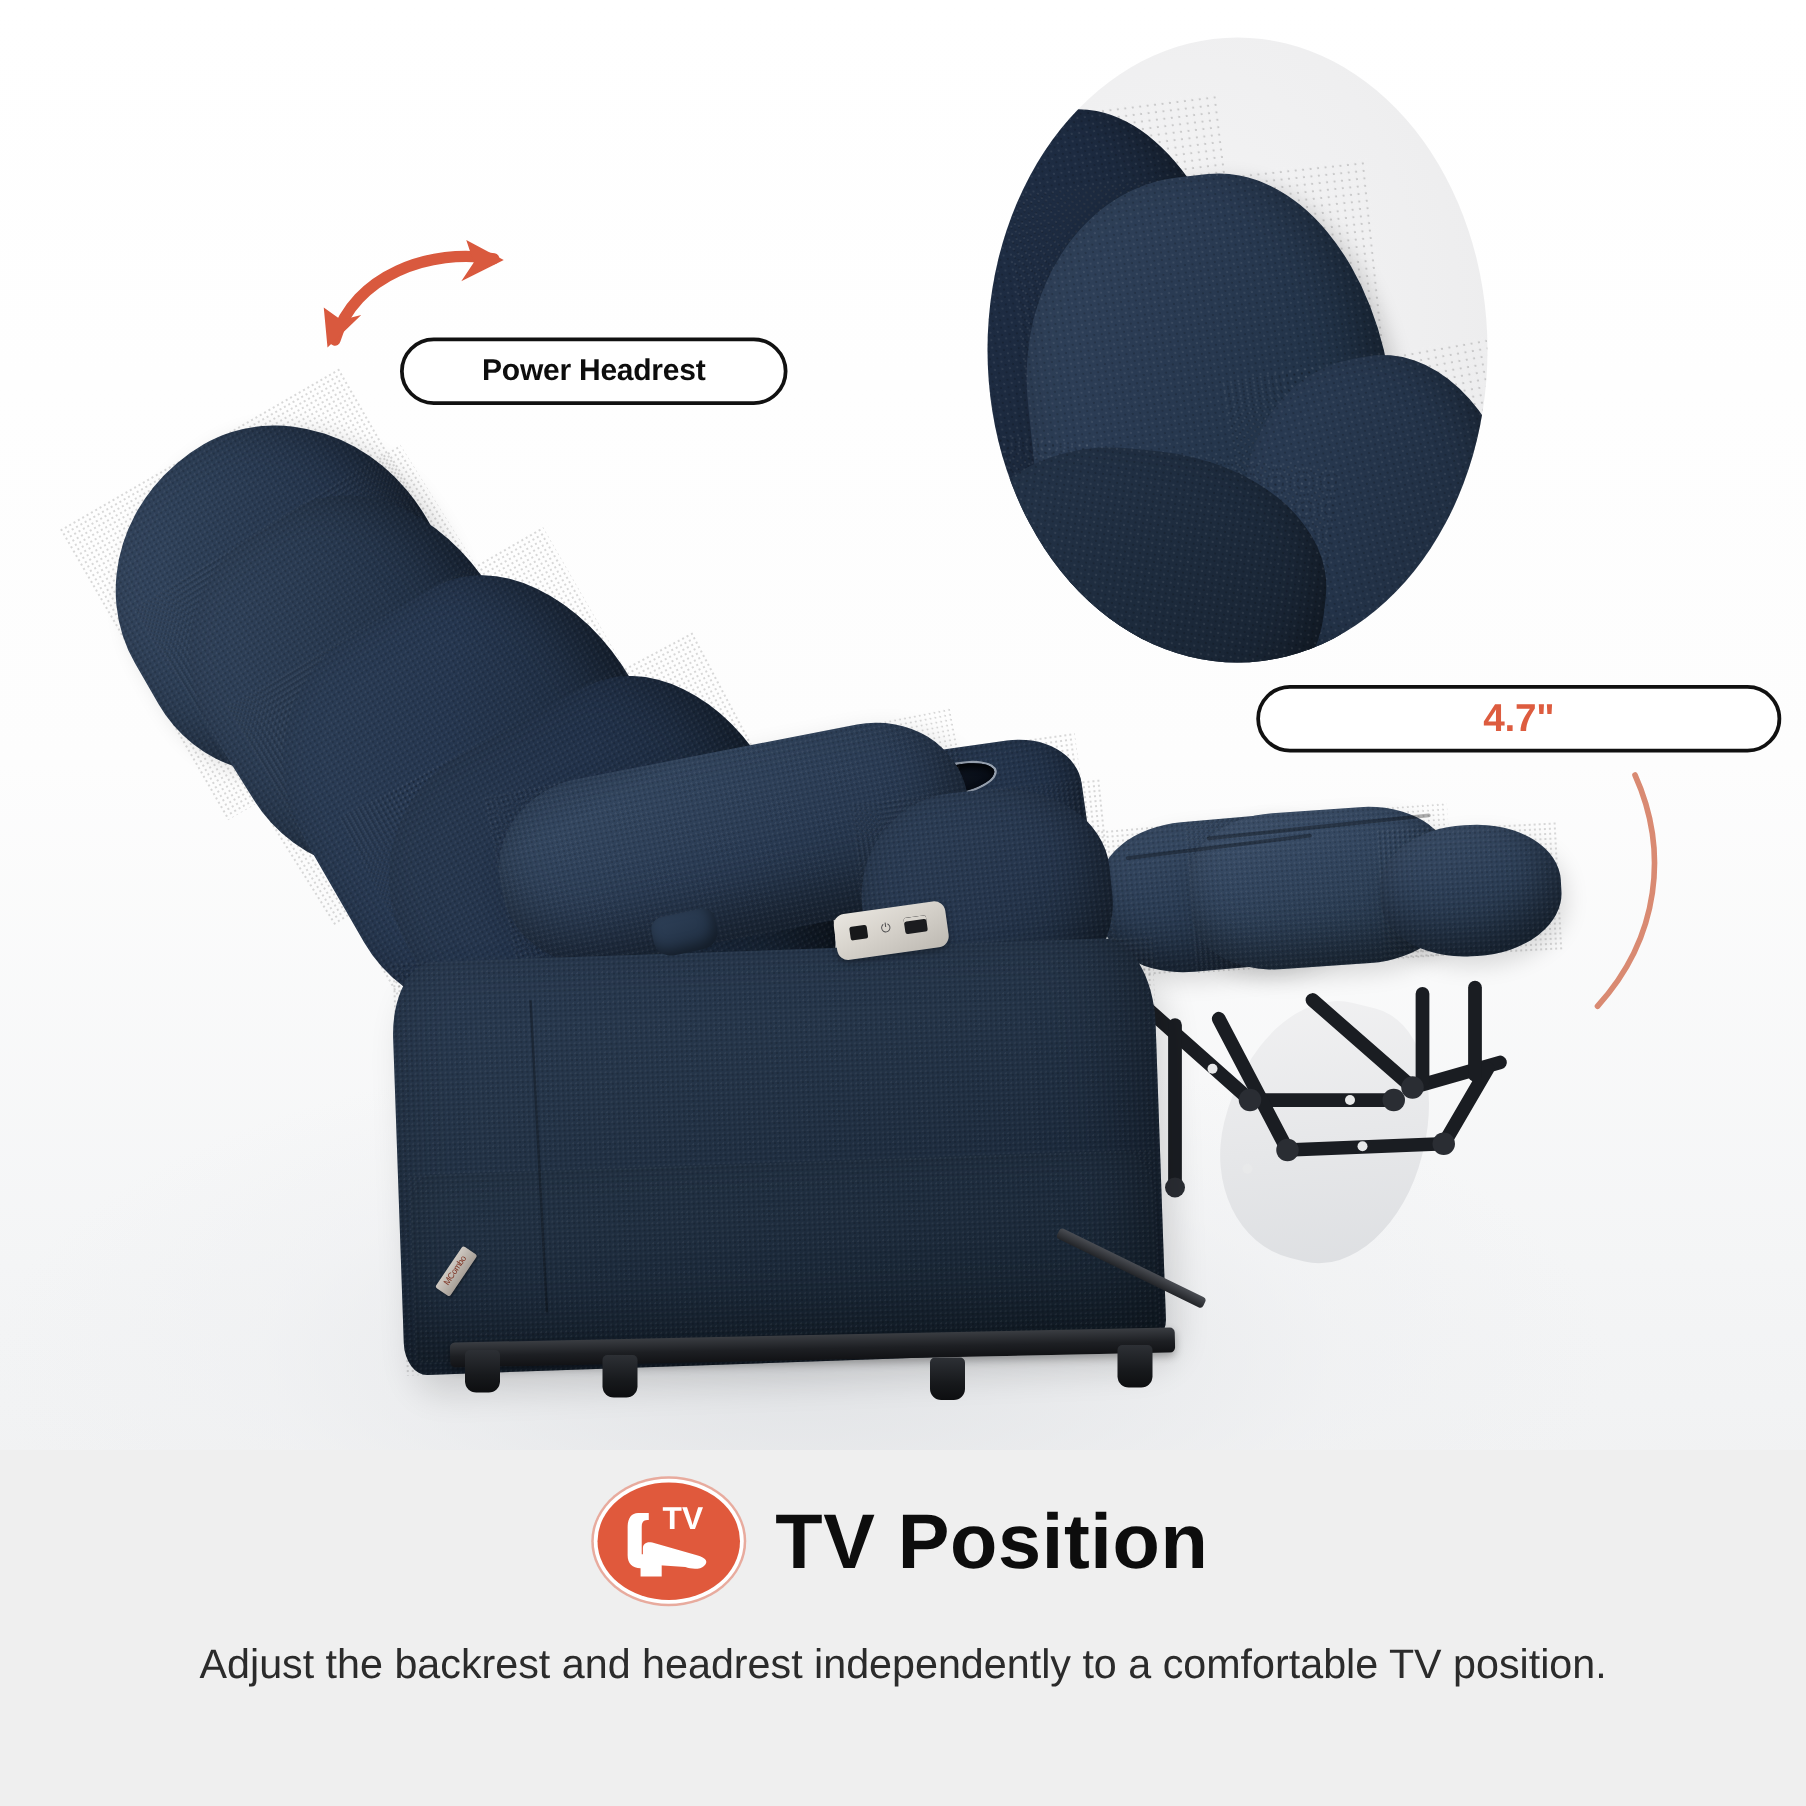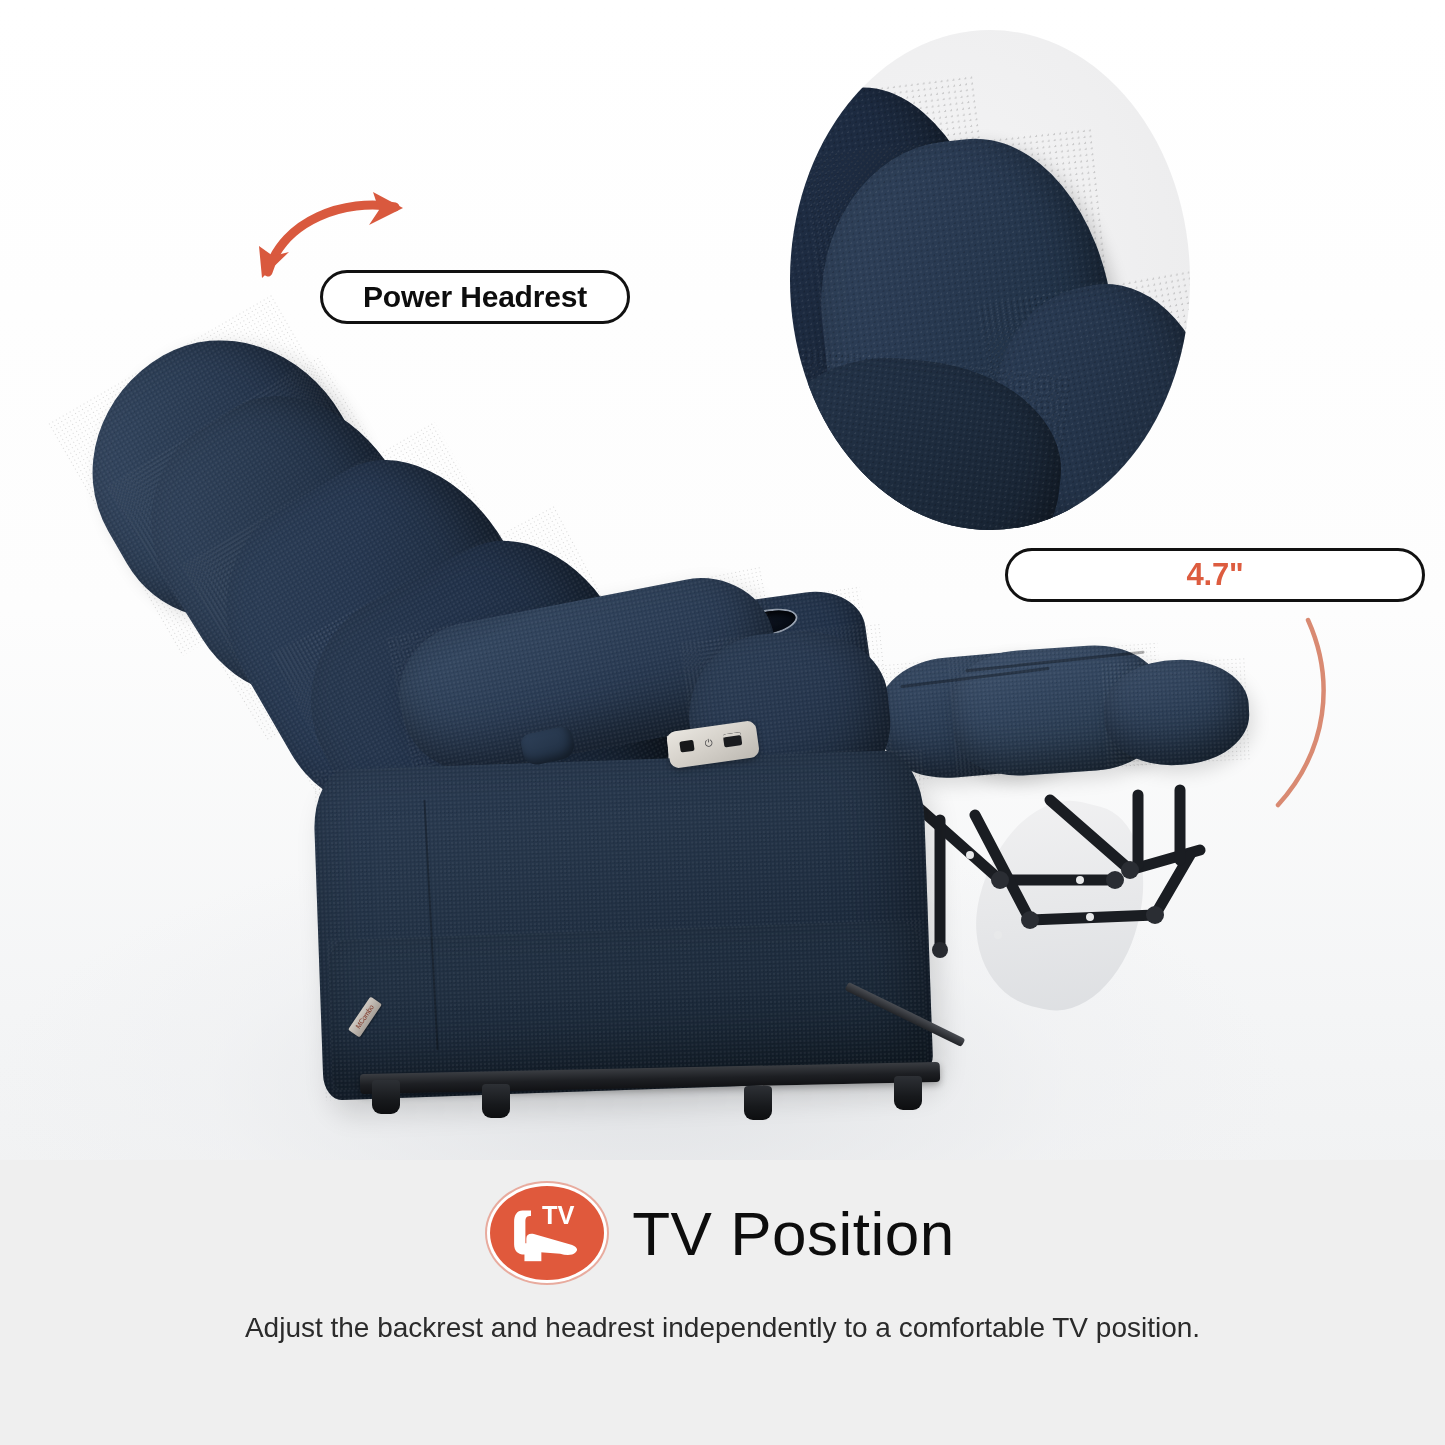--- a/index.html
+++ b/index.html
@@ -329,21 +329,21 @@
     align-items: center;
     justify-content: center;
     font-weight: bold;
     color: #0d0d0d;
     white-space: nowrap;
     box-sizing: border-box;
   }
   #pill-headrest {
     left: 320px; top: 270px;
     width: 310px; height: 54px;
-    font-size: 30px;
+    font-size: 24px;
     letter-spacing: -0.2px;
   }
   #pill-footrest {
     left: 1005px; top: 548px;
     width: 420px; height: 54px;
     font-size: 31px;
     letter-spacing: -0.2px;
     padding: 0 14px;
     gap: 7px;
   }
@@ -364,30 +364,30 @@
   .tv-icon {
     position: relative;
     width: 114px; height: 94px;
     border-radius: 50%;
     background: #e0593c;
     box-shadow: 0 0 0 3px #ffffff, 0 0 0 5px rgba(224,89,60,0.45);
     flex: 0 0 auto;
   }
   .tv-title {
     font-size: 62px;
-    font-weight: normal;
+    font-weight: bold;
     color: #0d0d0d;
     letter-spacing: 0.5px;
   }
   .tv-caption {
     position: absolute;
     left: 0; top: 1312px;
     width: 1445px;
     text-align: center;
-    font-size: 28px;
+    font-size: 33px;
     color: #2b2b2b;
   }
 </style>
 </head>
 <body>
 
 <div id="page">
 
   <div class="floor-wash"></div>
   <div class="bottom-band"></div>

